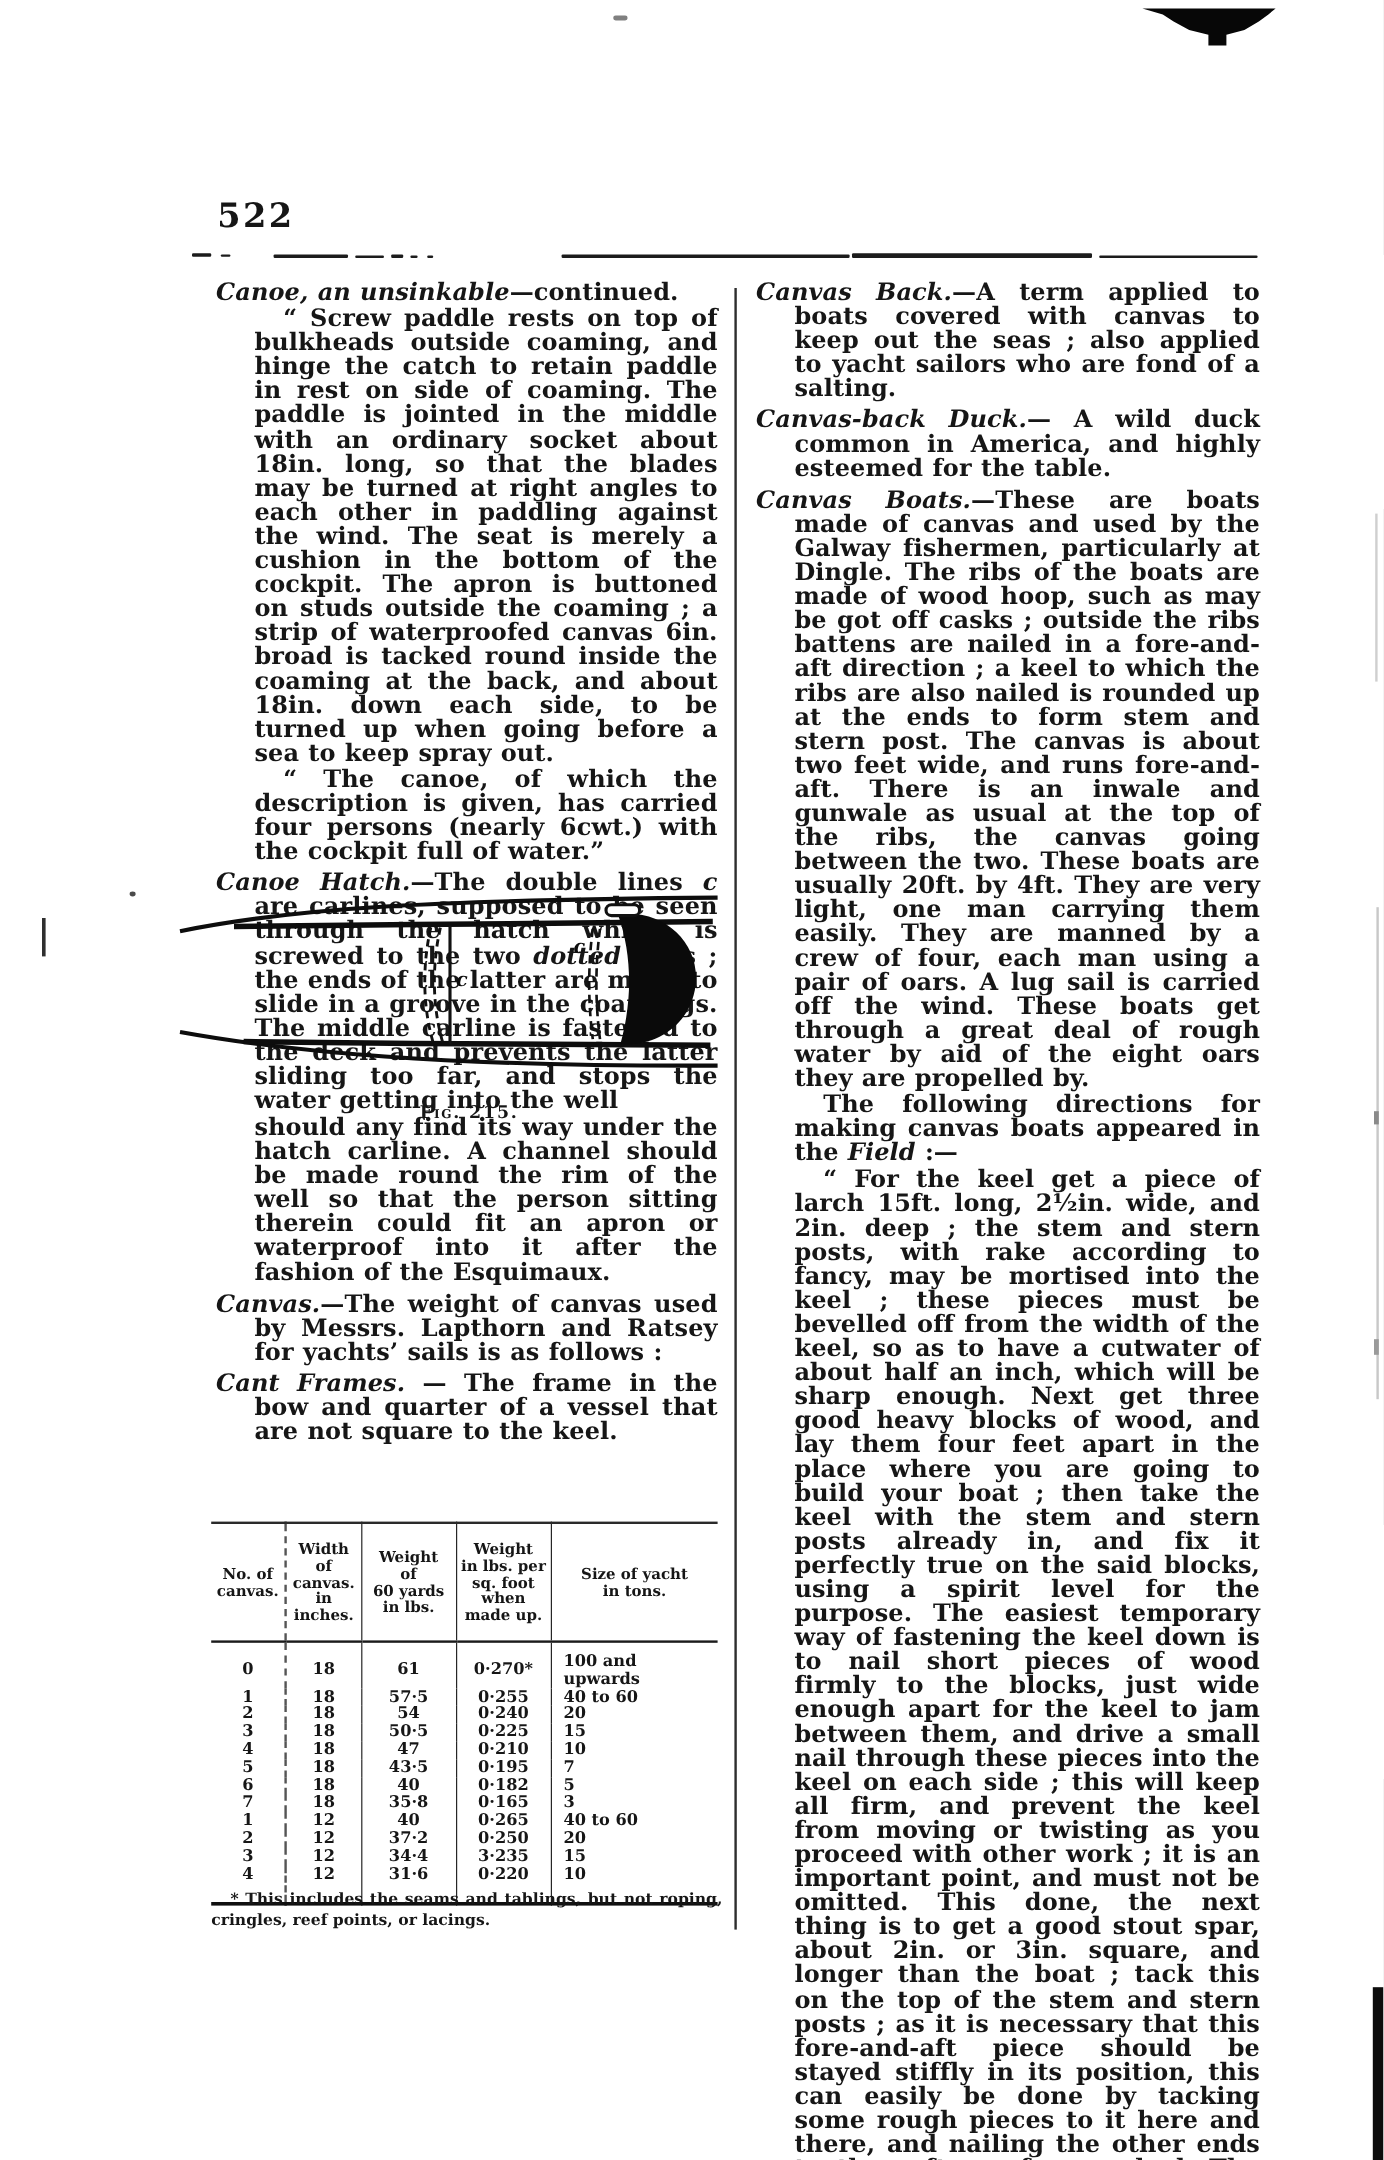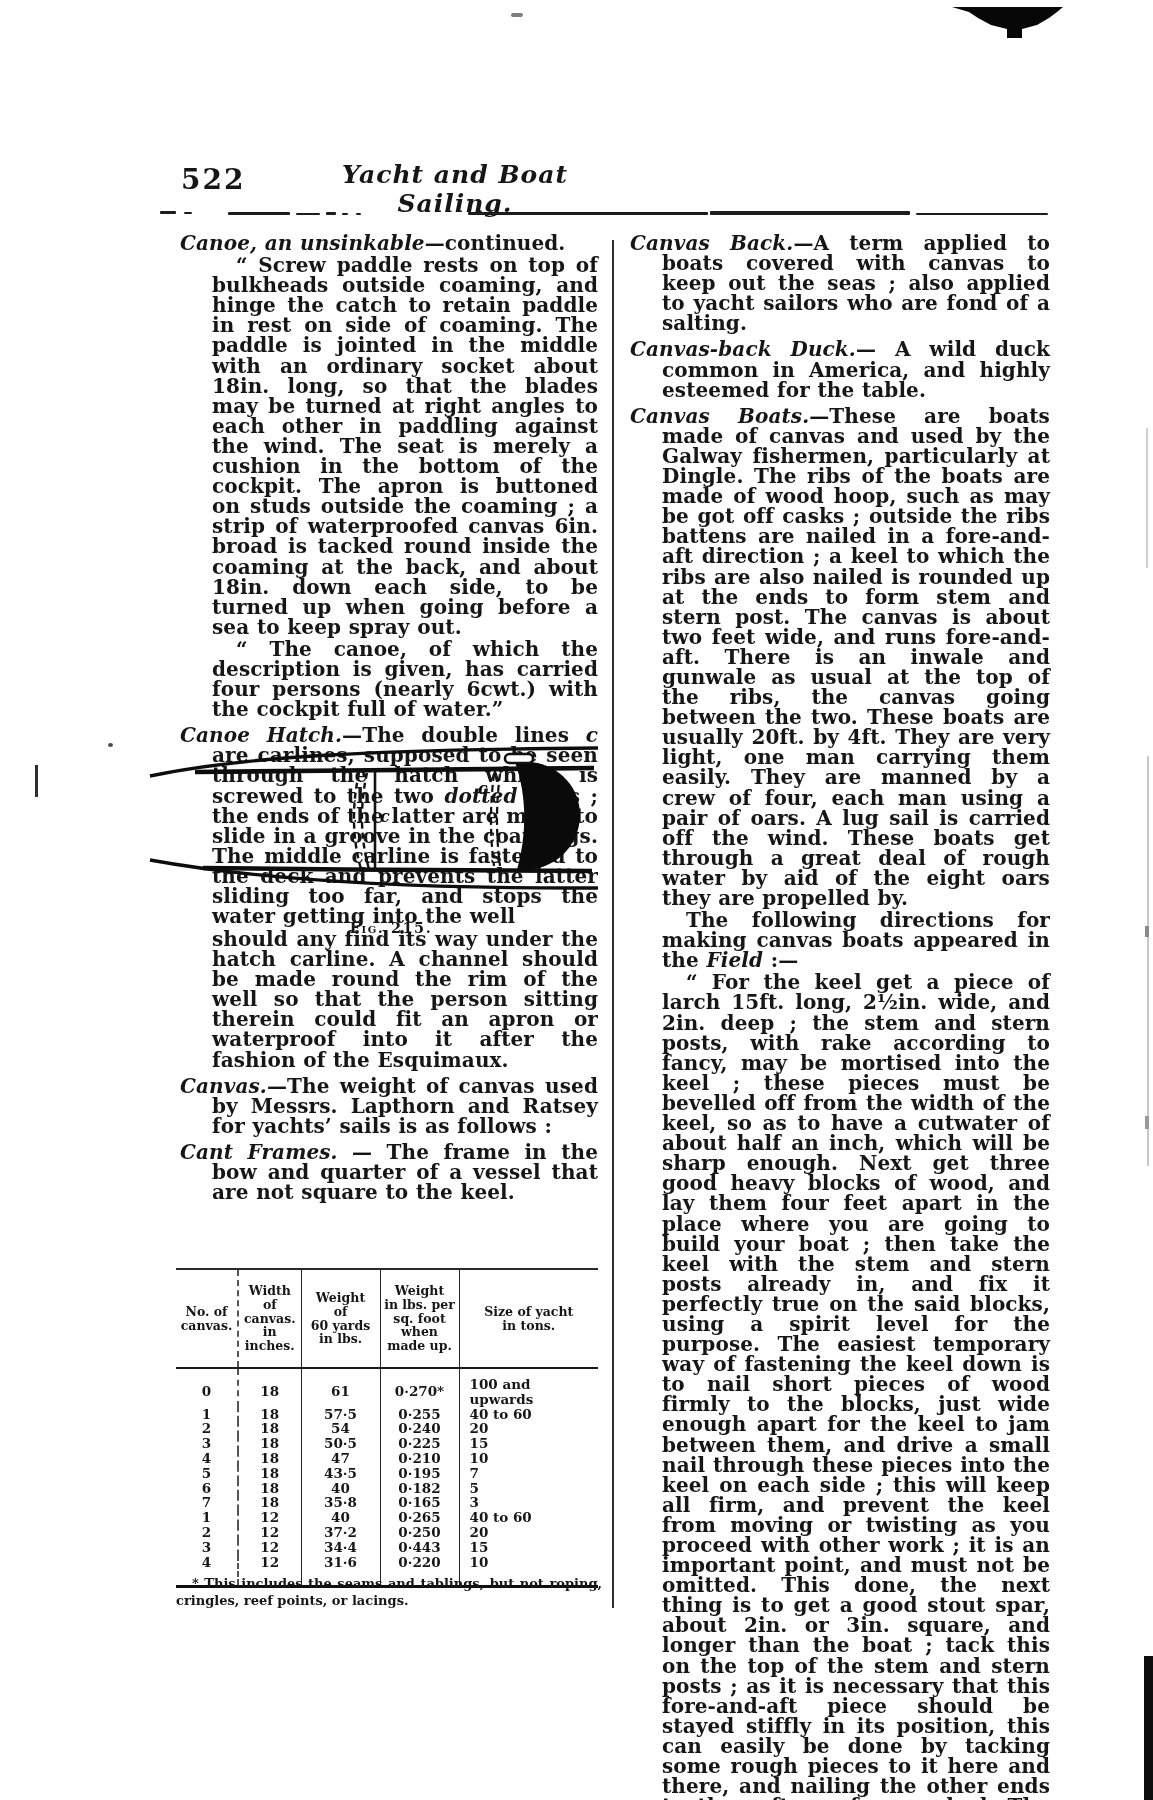--- a/index.html
+++ b/index.html
@@ -61,21 +61,20 @@
 <div class="page">
 
   <svg class="artifact" style="left:945px;top:5px;" width="125" height="38" viewBox="0 0 125 38">
     <polygon points="7,2 118,2 112,7 104,13 92,20 77,24 77,33 62,33 62,24 46,20 33,13 24,7" fill="#070707"></polygon>
   </svg>
   <div class="artifact" style="left:511px;top:13px;width:12px;height:4px;background:#808080;border-radius:2px;"></div>
   <div class="artifact" style="left:35px;top:765px;width:3px;height:32px;background:#2f2f2f;"></div>
   <div class="artifact" style="left:108px;top:743px;width:5px;height:4px;background:#4a4a4a;border-radius:50%;"></div>
 
   <div class="page-number">522</div>
-  <div class="page-title">Yacht and Boat Sailing.</div>
 
   <div class="rule-seg" style="left:160px;top:211px;width:16px;height:3px;"></div>
   <div class="rule-seg" style="left:184px;top:212px;width:8px;height:2px;"></div>
   <div class="rule-seg" style="left:228px;top:212px;width:62px;height:3px;"></div>
   <div class="rule-seg" style="left:296px;top:213px;width:24px;height:2px;"></div>
   <div class="rule-seg" style="left:326px;top:212px;width:10px;height:3px;"></div>
   <div class="rule-seg" style="left:342px;top:213px;width:6px;height:2px;"></div>
   <div class="rule-seg" style="left:356px;top:213px;width:5px;height:2px;"></div>
   <div class="rule-seg" style="left:468px;top:212px;width:240px;height:3px;"></div>
   <div class="rule-seg" style="left:710px;top:211px;width:200px;height:4px;"></div>
@@ -227,21 +226,21 @@
           <td>2</td>
           <td>12</td>
           <td>37·2</td>
           <td>0·250</td>
           <td>20</td>
         </tr>
         <tr>
           <td>3</td>
           <td>12</td>
           <td>34·4</td>
-          <td>0·443</td>
+          <td>3·235</td>
           <td>15</td>
         </tr>
         <tr>
           <td>4</td>
           <td>12</td>
           <td>31·6</td>
           <td>0·220</td>
           <td>10</td>
         </tr>
       </tbody>

